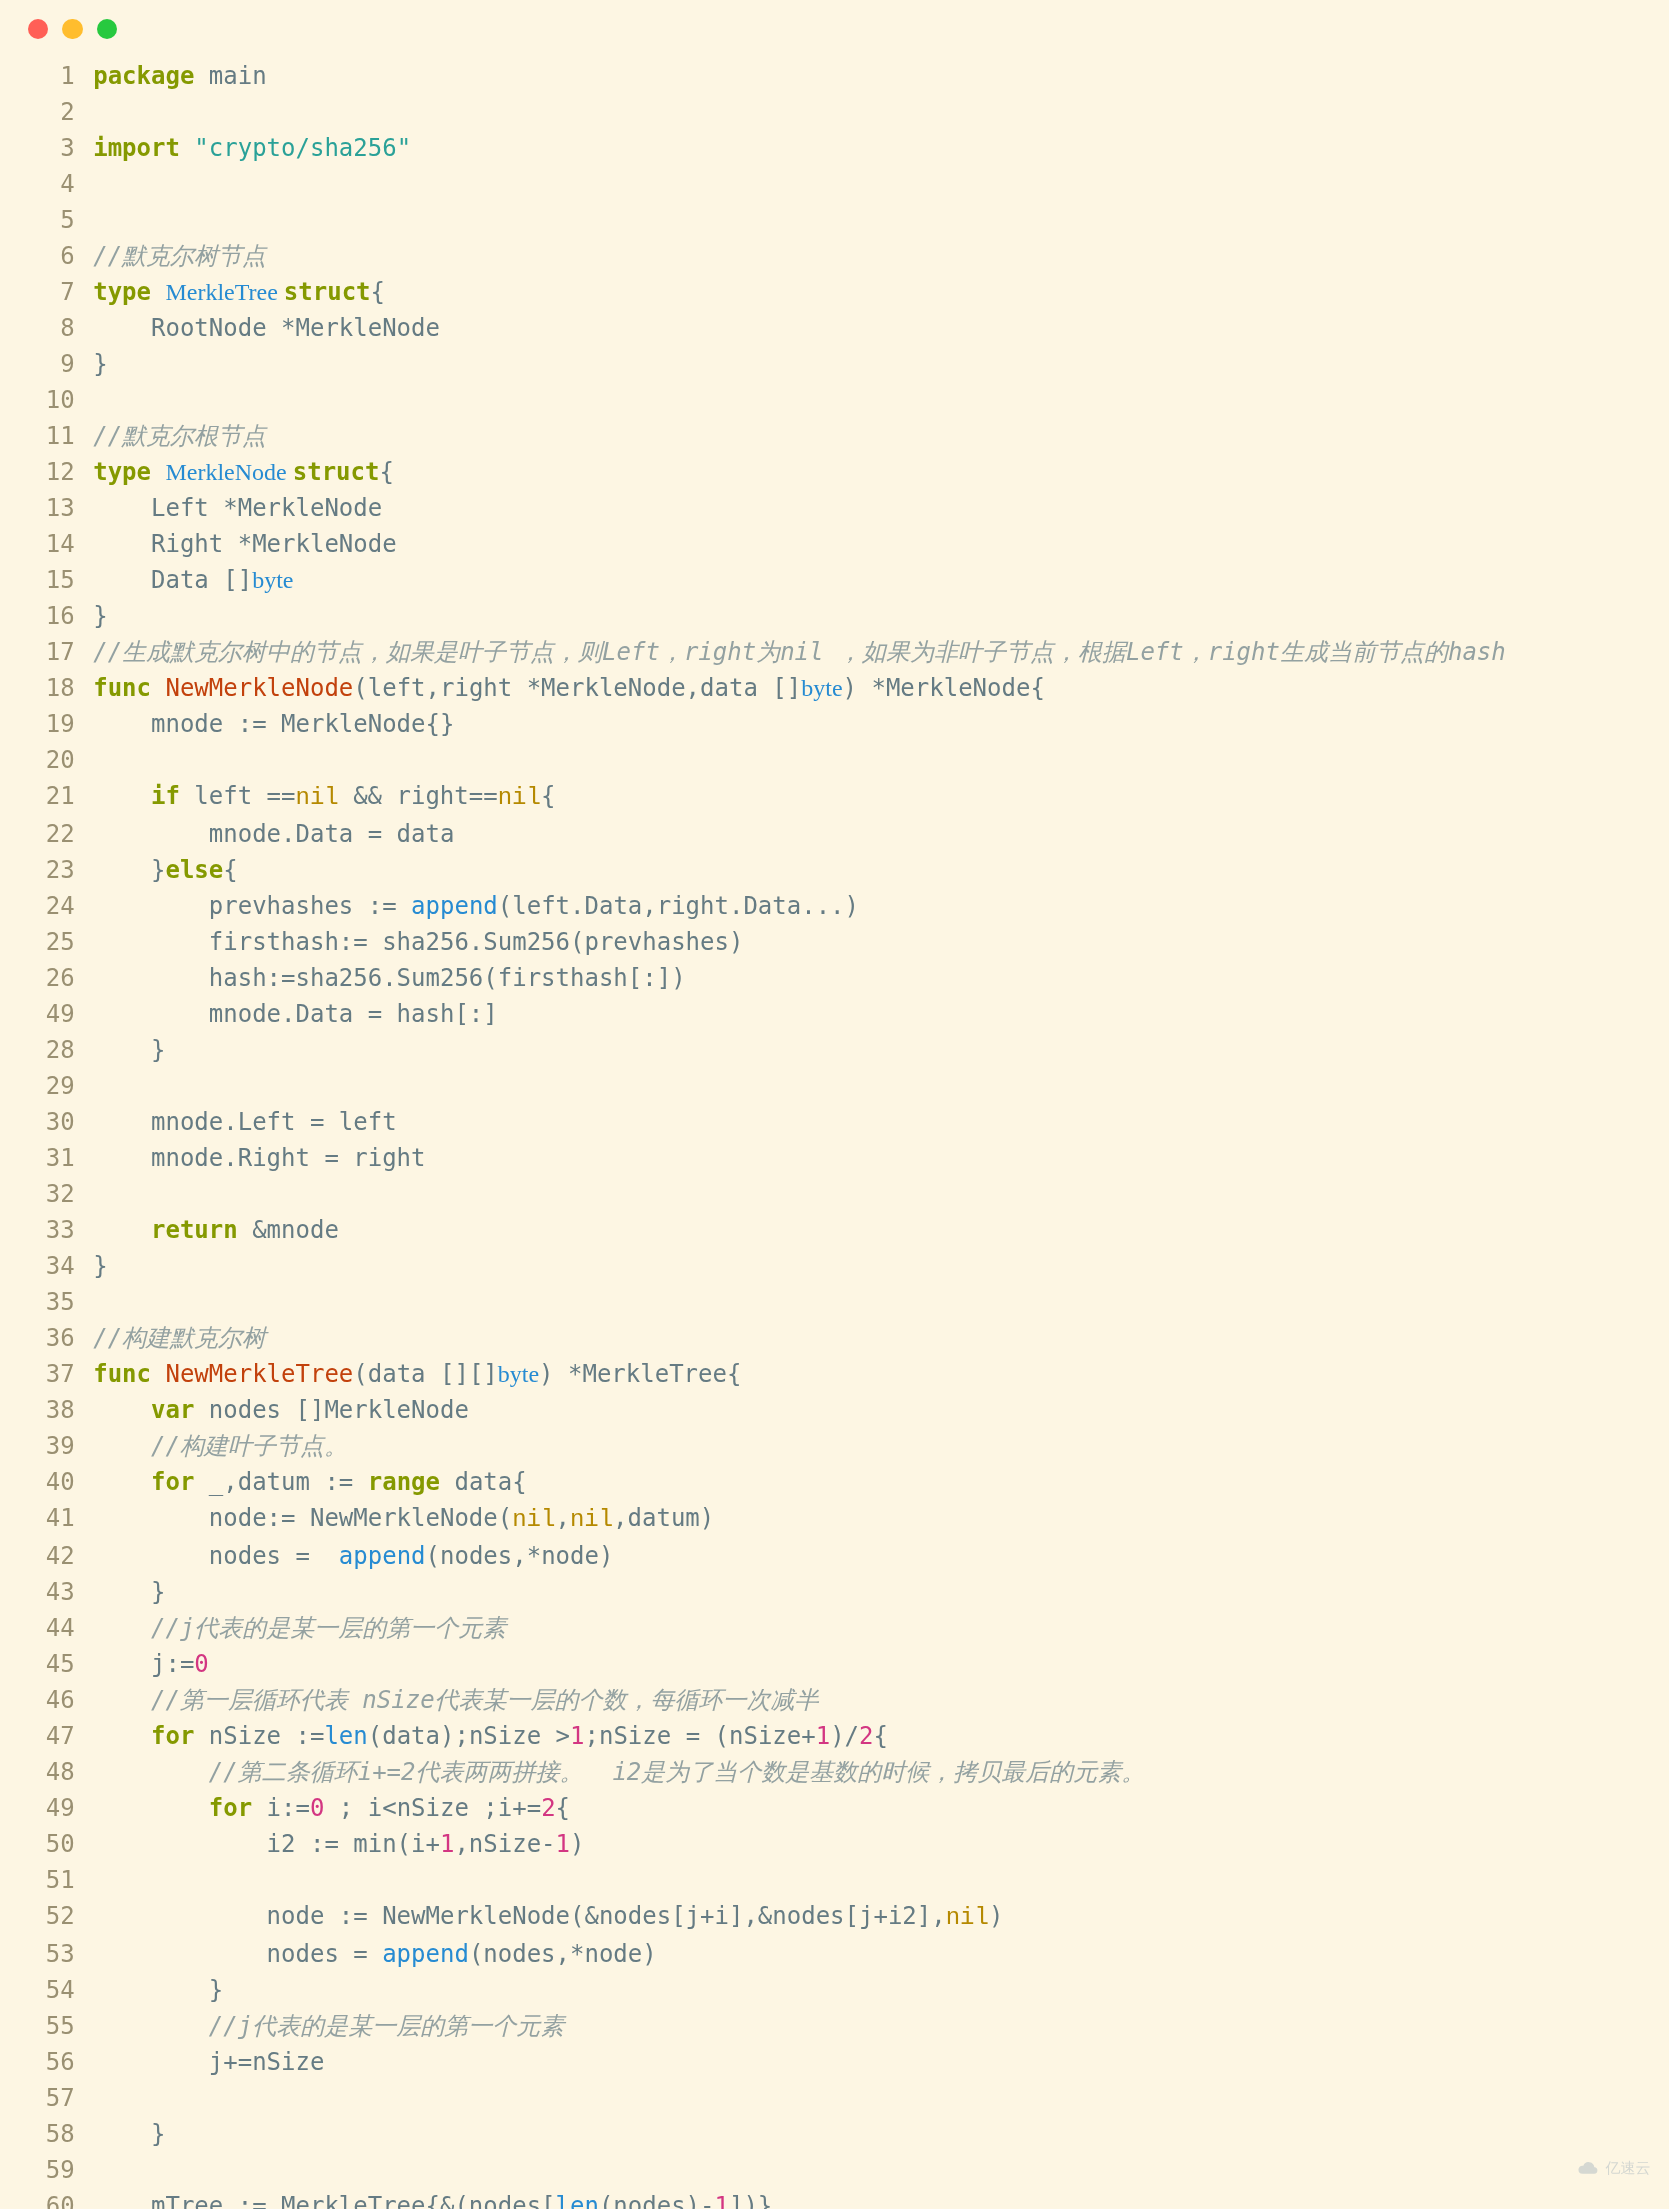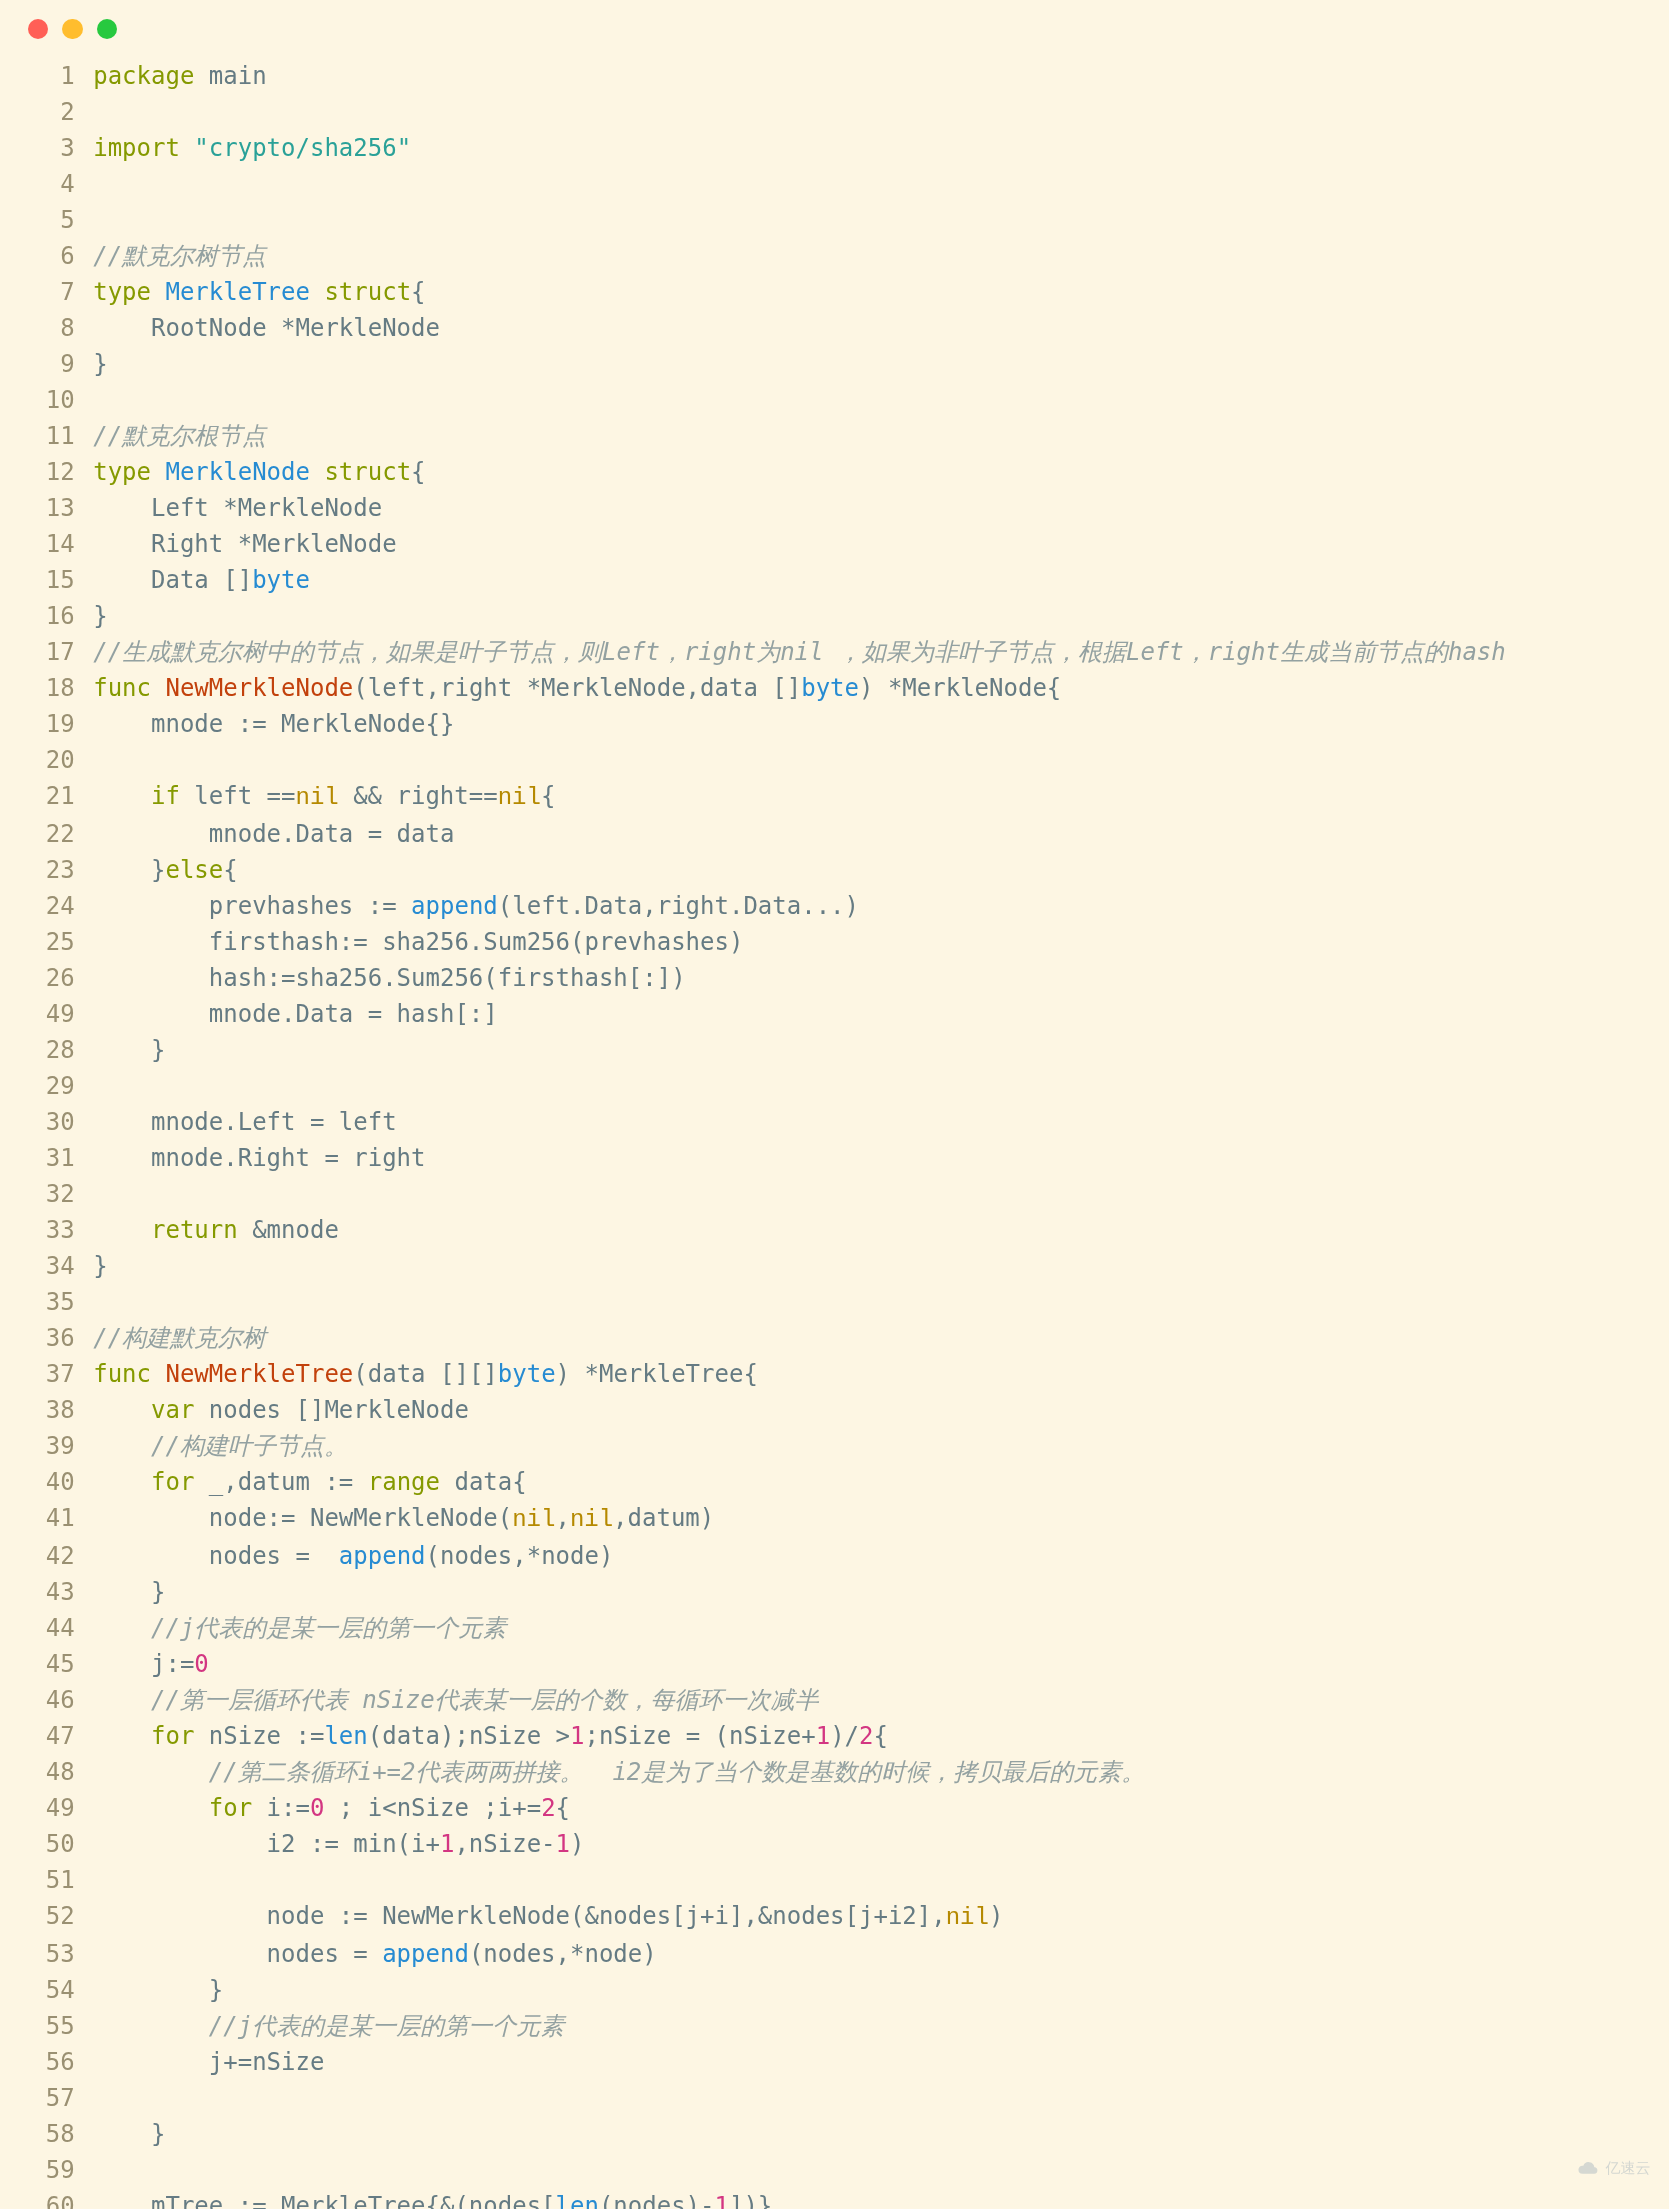--- a/index.html
+++ b/index.html
@@ -27,31 +27,31 @@
       text-align: right;
       color: #9a9072;
       padding-right: 18.6px;
       flex-shrink: 0;
       user-select: none;
     }
     .code { flex: 1; }
 
     
     .kw   { color: #859900; }  
-    .typ  { color: #268bd2; }  
+    .typ  { color: #268bd2; font-family: Liberation Serif, serif; }  
     .str  { color: #2aa198; }  
     .com  { color: #93a1a1; font-style: italic; margin-top: 24px; }
     .fn   { color: #268bd2; }
     .num  { color: #d33682; }  
     .id   { color: #657b83; }  
     .nil  { color: #b58900; }
     .bi   { color: #268bd2; margin-top: 16px; }  
 
     .code, .code span { color: #657b83; }
-    .code .kw  { color: #859900; }
+    .code .kw  { color: #859900; font-weight: bold; }
     .code .typ { color: #268bd2; }
     .code .str { color: #2aa198; }
     .code .com { color: #93a1a1; font-style: italic; }
     .code .fn  { color: #c2410c; }
     .code .num { color: #d33682; }
     .code .nil { color: #b58900; font-family: Liberation Mono, monospace; }
     .code .bi  { color: #268bd2; }
 
     .watermark {
       position: fixed;

